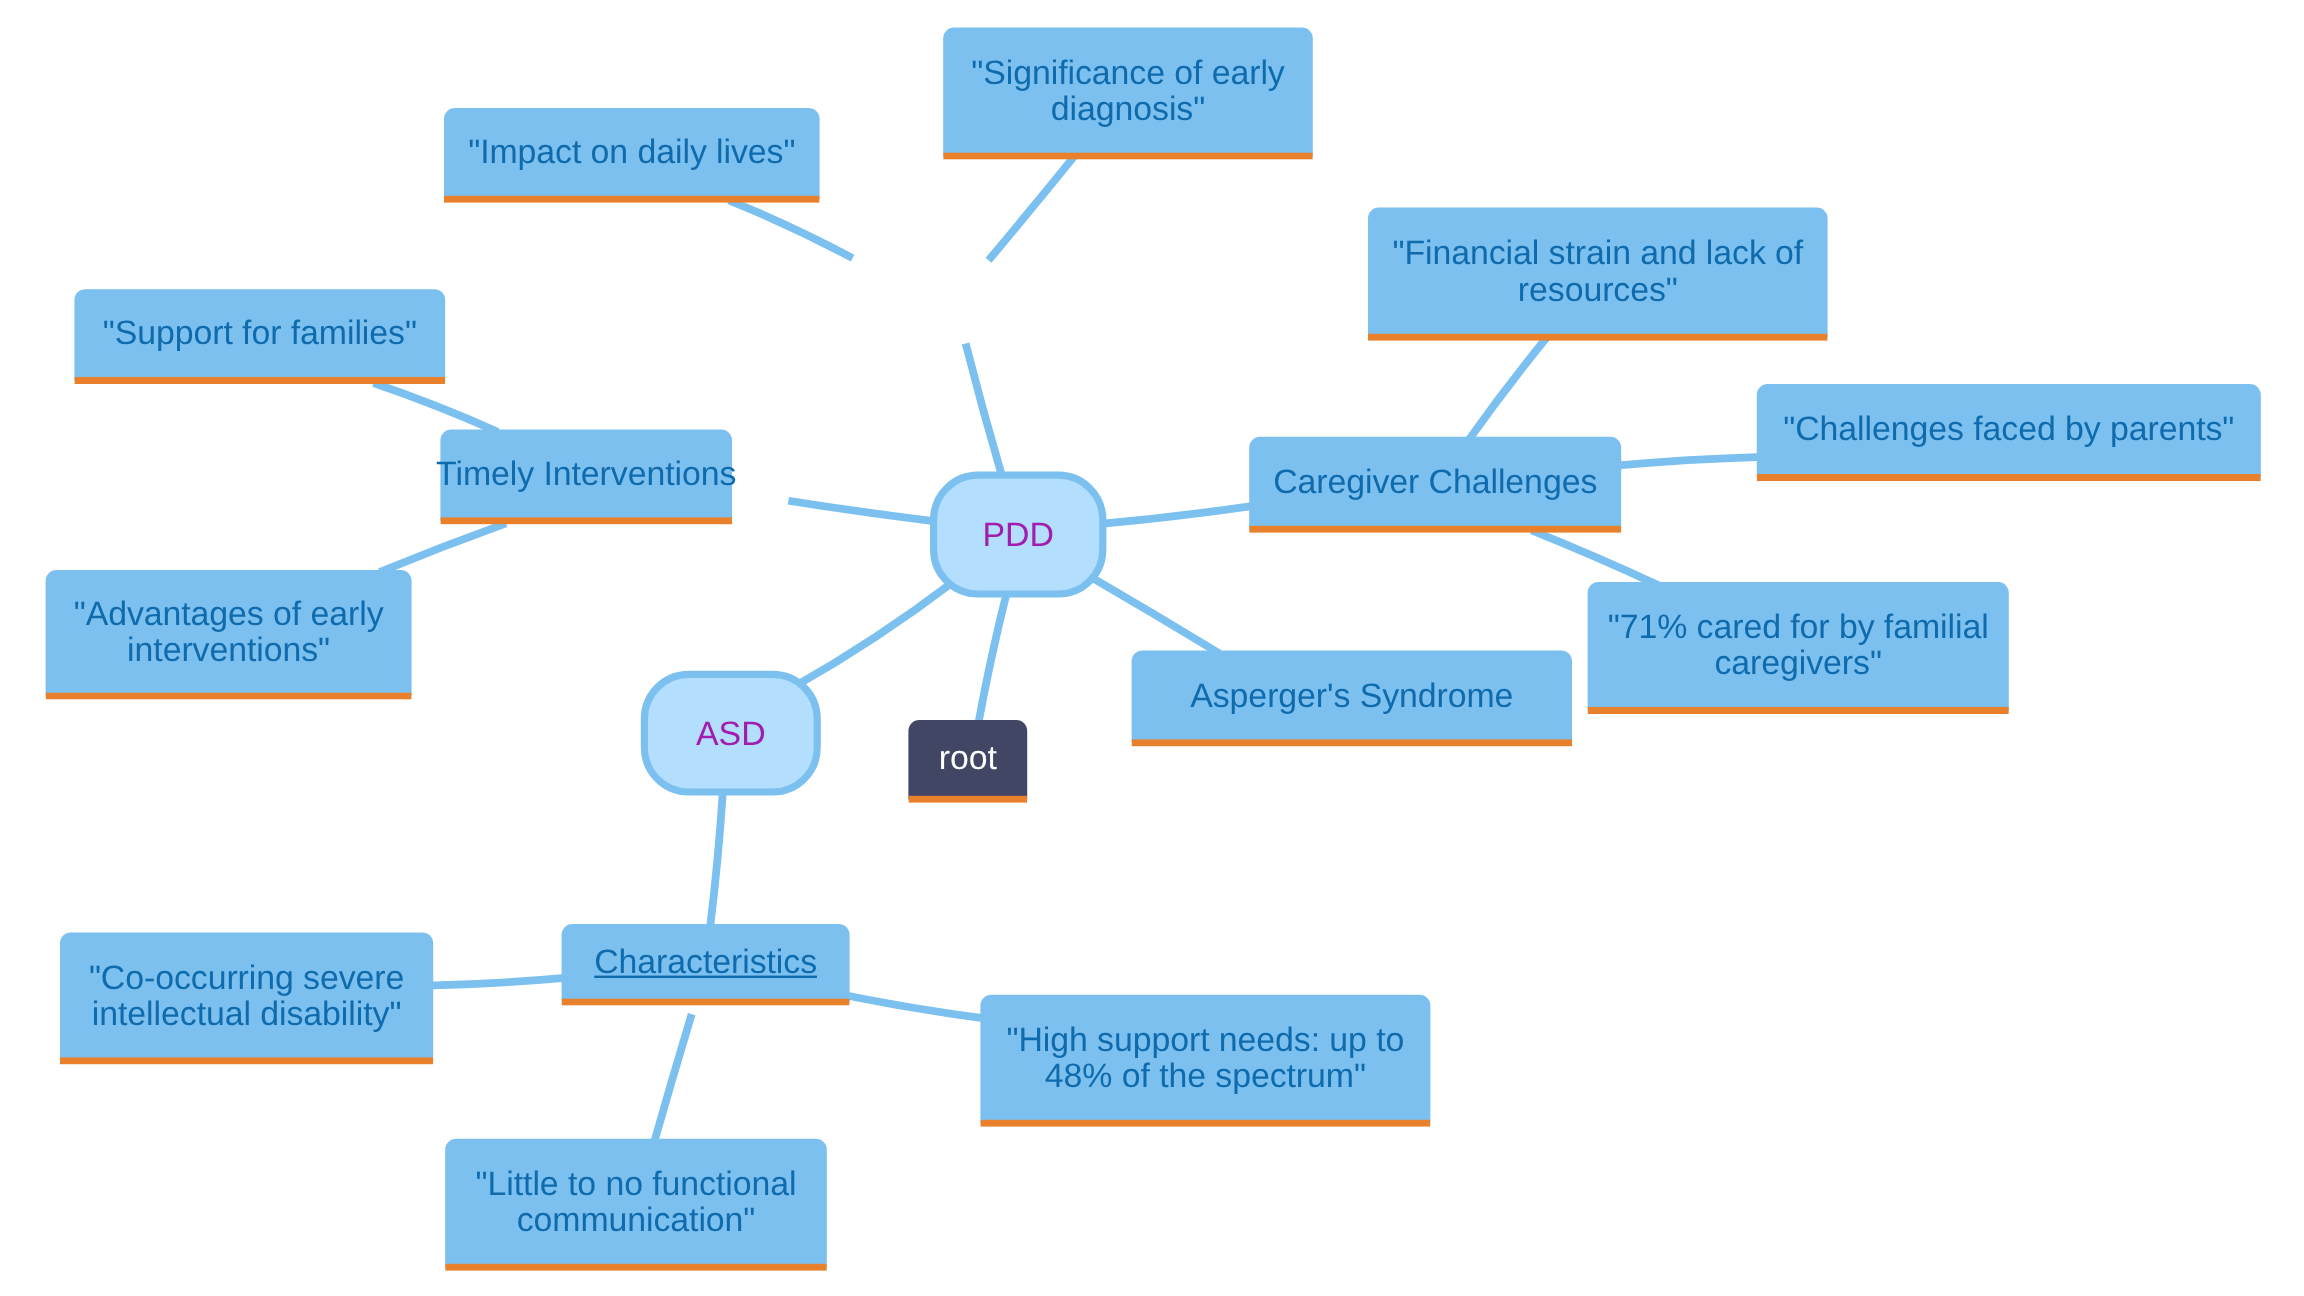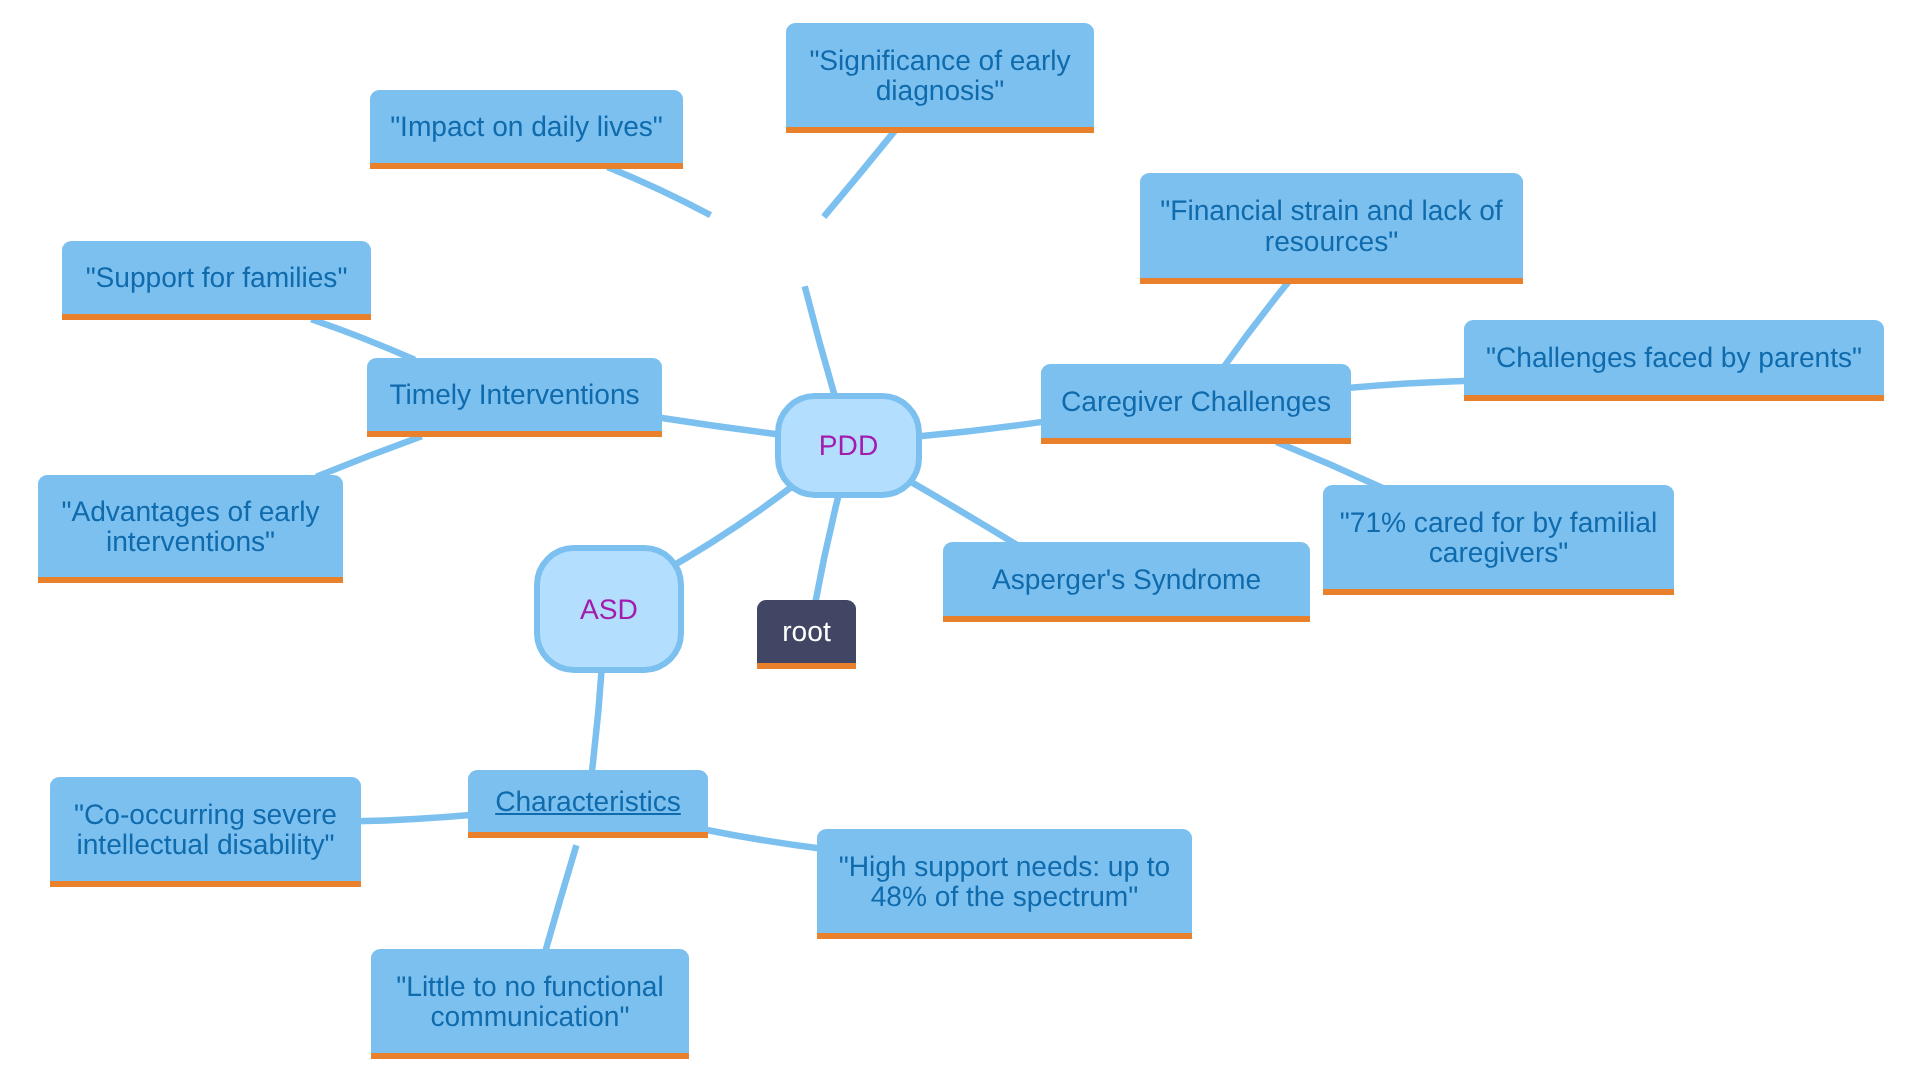--- a/index.html
+++ b/index.html
@@ -71,21 +71,21 @@
 <div class="node n-branch" style="left:62px;top:241px;width:309px;height:79px;">
       <div class="lbl">
         <span class="ln">"Support for families"</span>
       </div>
     </div>
 <div class="node n-branch" style="left:1464px;top:320px;width:420px;height:81px;">
       <div class="lbl">
         <span class="ln">"Challenges faced by parents"</span>
       </div>
     </div>
-<div class="node n-branch" style="left:367px;top:358px;width:295px;height:79px;">
+<div class="node n-branch" style="left:367px;top:358px;width:243px;height:79px;">
       <div class="lbl">
         <span class="ln">Timely Interventions</span>
       </div>
     </div>
 <div class="node n-branch" style="left:1041px;top:364px;width:310px;height:80px;align-items:center;">
       <div class="lbl">
         <span class="ln">Caregiver Challenges</span>
       </div>
     </div>
 <div class="node n-branch" style="left:38px;top:475px;width:305px;height:108px;">
@@ -126,21 +126,21 @@
       <div class="lbl">
         <span class="ln">"Little to no functional</span>
         <span class="ln">communication"</span>
       </div>
     </div>
 <div class="node n-round" style="left:775px;top:393px;width:147px;height:105px;">
       <div class="lbl">
         <span class="ln">PDD</span>
       </div>
     </div>
-<div class="node n-round" style="left:534px;top:545px;width:150px;height:128px;">
+<div class="node n-round" style="left:534px;top:559px;width:150px;height:104px;">
       <div class="lbl">
         <span class="ln">ASD</span>
       </div>
     </div>
 <div class="node n-root" style="left:757px;top:600px;width:99px;height:69px;">
       <div class="lbl">
         <span class="ln">root</span>
       </div>
     </div>
 

